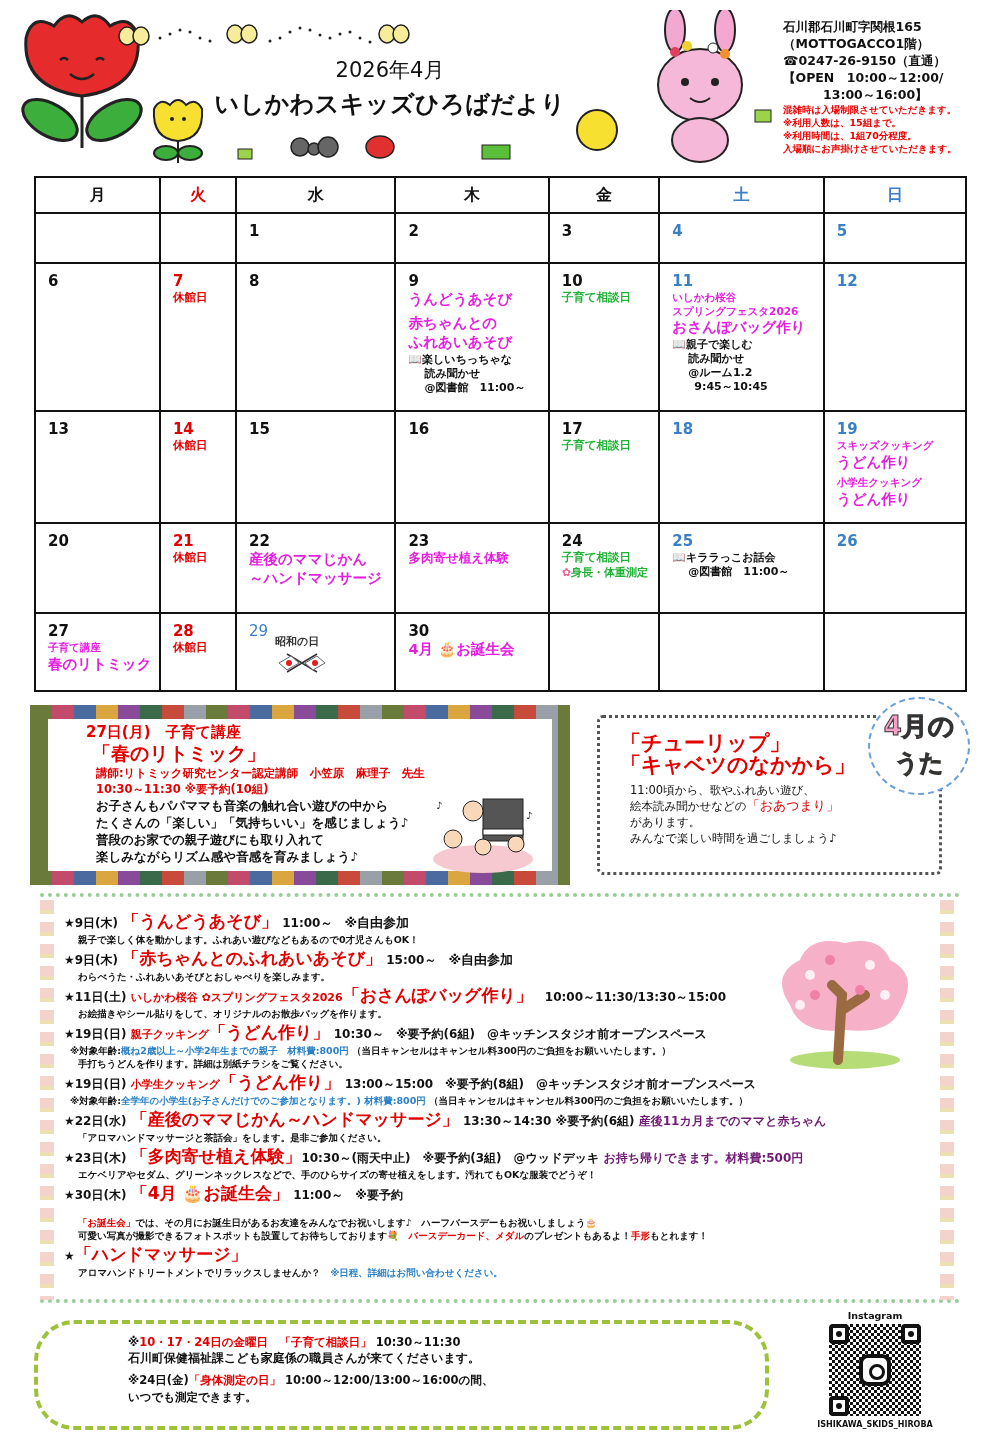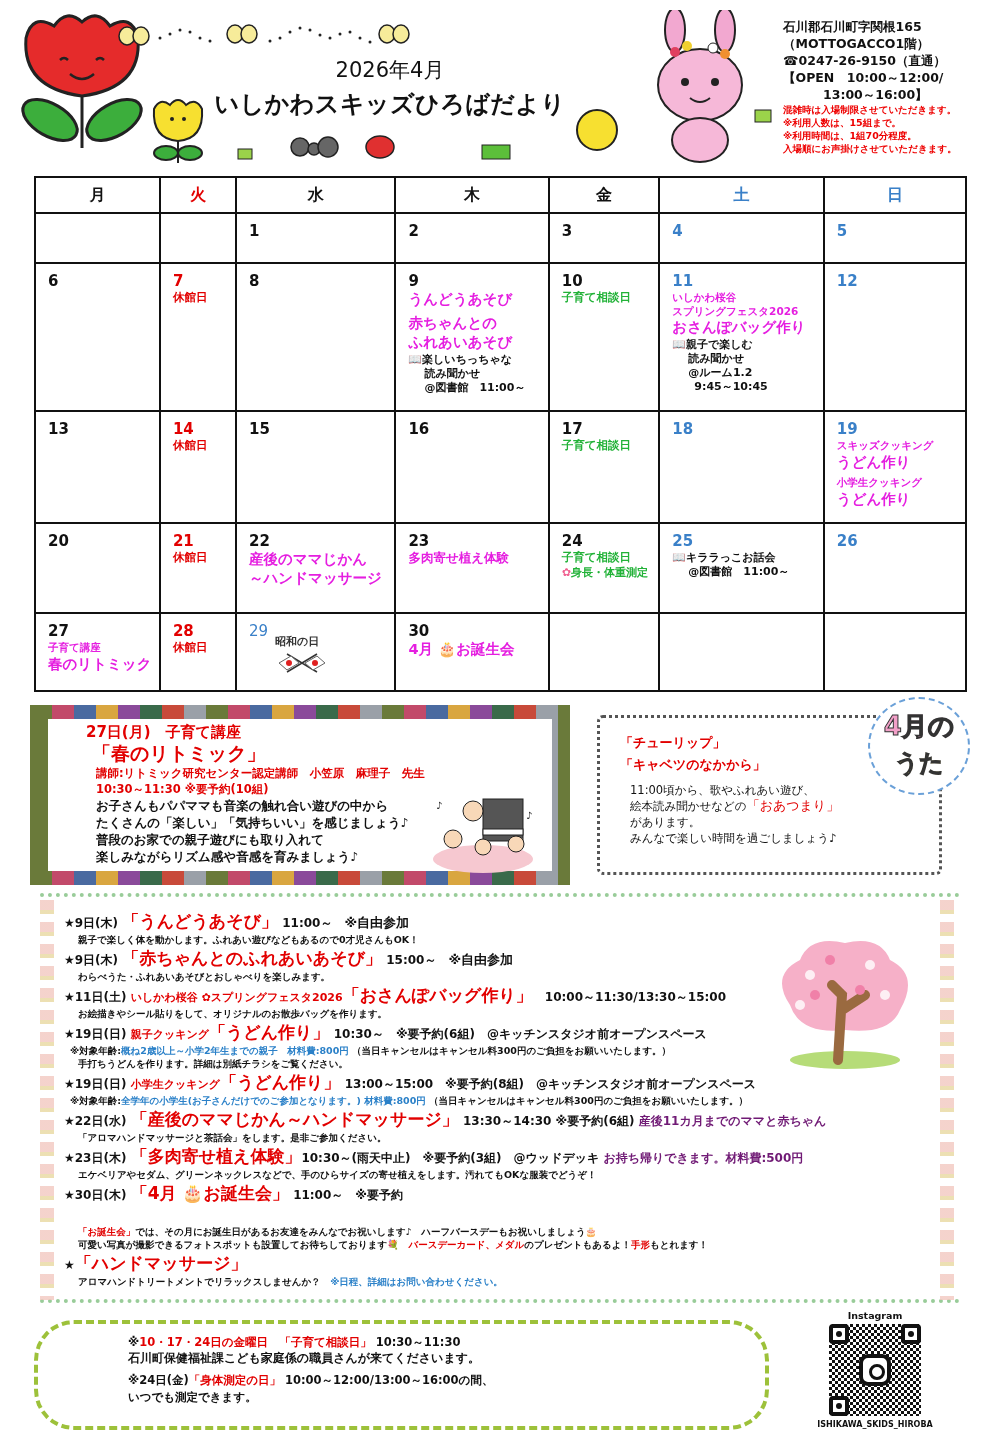--- a/index.html
+++ b/index.html
@@ -33,21 +33,21 @@
      repeating-linear-gradient(90deg, #6a7a3a 0 22px, #c24a6a 22px 44px, #4a6aa0 44px 66px, #d9a640 66px 88px, #8a4a9a 88px 110px, #3a6a4a 110px 132px, #c84a3a 132px 154px, #9aa0a8 154px 176px); }
   .quilt-inner { position: absolute; left: 18px; top: 14px; right: 18px; bottom: 14px; background: #fff; padding: 4px 0 0 38px; }
   .q-h1 { color: #e20000; font-size: 15px; font-weight: bold; line-height: 18px; }
   .q-h2 { color: #e20000; font-size: 19px; font-weight: bold; line-height: 24px; padding-left: 6px; }
   .q-h3 { color: #e20000; font-size: 11.5px; font-weight: bold; line-height: 16px; padding-left: 10px; }
   .q-body { font-size: 12.5px; font-weight: bold; line-height: 17px; padding-left: 10px; }
   .piano { position: absolute; right: 14px; top: 70px; width: 110px; height: 86px; }
 
   
   .song { position: absolute; left: 597px; top: 715px; width: 345px; height: 160px; border: 3px dotted #555; border-radius: 6px; padding: 14px 0 0 20px; }
-  .song .t { color: #e20000; font-size: 13px; font-weight: bold; line-height: 22px; }
+  .song .t { color: #e20000; font-size: 21px; font-weight: bold; line-height: 22px; }
   .song .b { font-size: 11.5px; font-weight: normal; line-height: 16px; padding-left: 10px; margin-top: 6px; }
   .song .b .r { color: #e20000; font-size: 13px; }
   .uta { position: absolute; left: 868px; top: 697px; width: 102px; height: 98px; border: 2px dashed #6aa0d8; border-radius: 50%; background: #fff; text-align: center; }
   .uta .m { font-size: 26px; font-weight: bold; color: #f2a0c8; line-height: 42px; margin-top: 6px; -webkit-text-stroke: 1px #333; }
   .uta .u { font-size: 24px; font-weight: bold; color: #f5e36a; line-height: 32px; -webkit-text-stroke: 1px #333; }
 
   
   .events { position: absolute; left: 40px; top: 893px; width: 920px; height: 410px; border-top: 4px dotted #9c9; border-bottom: 4px dotted #9c9; }
   .side-l { position: absolute; left: 40px; top: 900px; width: 14px; height: 400px; background: repeating-linear-gradient(180deg, #f2c8c0 0 10px, #e8d8a0 10px 14px, #fff 14px 22px); opacity: 0.8; }
   .side-r { position: absolute; left: 940px; top: 900px; width: 14px; height: 400px; background: repeating-linear-gradient(180deg, #f2c8c0 0 10px, #e8d8a0 10px 14px, #fff 14px 22px); opacity: 0.8; }
@@ -434,21 +434,21 @@
     <div class="idesc">「アロマハンドマッサージと茶話会」をします。是非ご参加ください。</div>
   </div>
 
   <div class="item">
     <div class="ihead"><span>★23日(木)</span> <span class="ttl">「多肉寄せ植え体験」</span><span>10:30～(雨天中止)　※要予約(3組)　@ウッドデッキ</span> <span class="blu">お持ち帰りできます。材料費:500円</span></div>
     <div class="idesc">エケベリアやセダム、グリーンネックレスなどで、手のひらサイズの寄せ植えをします。汚れてもOKな服装でどうぞ！</div>
   </div>
 
   <div class="item">
     <div class="ihead"><span>★30日(木)</span> <span class="ttl">「4月 🎂お誕生会」</span> <span>11:00～　※要予約</span></div>
-    <div class="idesc" style="margin-top:20px"><span class="red">「お誕生会」</span><span>では、その月にお誕生日があるお友達をみんなでお祝いします♪　ハーフバースデーもお祝いしましょう🎂</span></div>
+    <div class="idesc" style="margin-top:11px"><span class="red">「お誕生会」</span><span>では、その月にお誕生日があるお友達をみんなでお祝いします♪　ハーフバースデーもお祝いしましょう🎂</span></div>
     <div class="idesc"><span>可愛い写真が撮影できるフォトスポットも設置してお待ちしております💐</span>　<span class="red">バースデーカード、メダル</span><span>のプレゼントもあるよ！</span><span class="red">手形</span><span>もとれます！</span></div>
   </div>
 
   <div class="item">
     <div class="ihead"><span>★</span><span class="ttl">「ハンドマッサージ」</span></div>
     <div class="idesc"><span>アロマハンドトリートメントでリラックスしませんか？</span>　<span class="blu">※日程、詳細はお問い合わせください。</span></div>
   </div>
 </div>
 
 <div class="footer">

